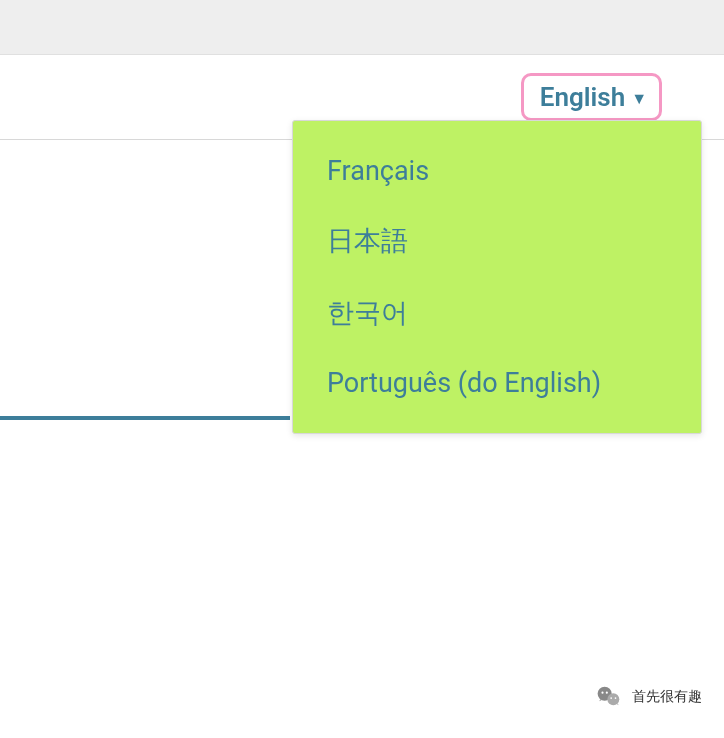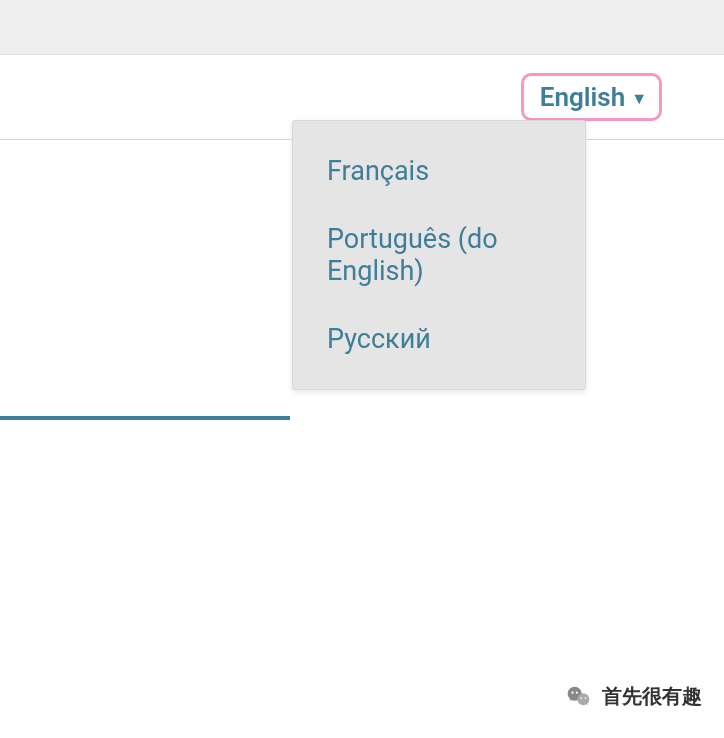--- a/index.html
+++ b/index.html
@@ -63,22 +63,22 @@
       left: 0;
       width: 290px;
       height: 4px;
       background: #3d7e9a;
     }
     
     .dropdown-menu {
       position: absolute;
       top: 120px;
       left: 292px;
-      width: 294px;
-      background: #e5e5e5;
+      width: 410px;
+      background: #bef264;
       border: 1px solid #d8d8d8;
       border-radius: 3px;
       box-shadow: 0 2px 6px rgba(0,0,0,0.1);
       padding: 16px 0;
     }
     
     .dropdown-item {
       padding: 18px 34px;
       color: #3d7e9a;
       font-size: 27px;
@@ -101,42 +101,43 @@
       position: relative;
     }
     
     .wechat-icon svg {
       width: 100%;
       height: 100%;
     }
     
     .attribution-text {
       color: #333333;
-      font-size: 20px;
-      font-weight: 700;
+      font-size: 14px;
+      font-weight: 400;
     }
   </style>
 </head>
 <body>
 
 <div class="top-bar"></div>
 
 <div class="header-area">
   <div class="language-selector">
     <span class="language-selector-label">English</span>
     <span class="dropdown-triangle">▼</span>
   </div>
 </div>
 
 <div class="divider-line"></div>
 
 <div class="dropdown-menu">
   <div class="dropdown-item">Français</div>
+  <div class="dropdown-item">日本語</div>
+  <div class="dropdown-item">한국어</div>
   <div class="dropdown-item">Português (do English)</div>
-  <div class="dropdown-item">Русский</div>
 </div>
 
 <div class="footer-attribution">
   <span class="wechat-icon">
     <svg viewBox="0 0 24 24" fill="none">
       <circle cx="8" cy="9" r="6.5" fill="#888888"></circle>
       <circle cx="16" cy="14" r="5.5" fill="#aaaaaa"></circle>
       <circle cx="6" cy="8" r="1" fill="#ffffff"></circle>
       <circle cx="10" cy="8" r="1" fill="#ffffff"></circle>
       <circle cx="14" cy="13" r="0.8" fill="#ffffff"></circle>

